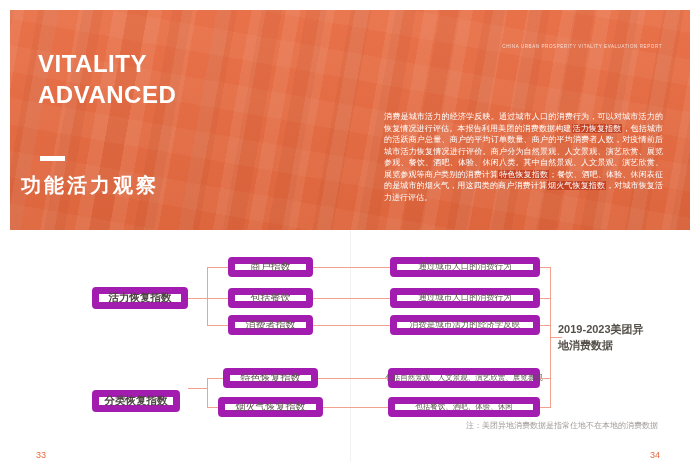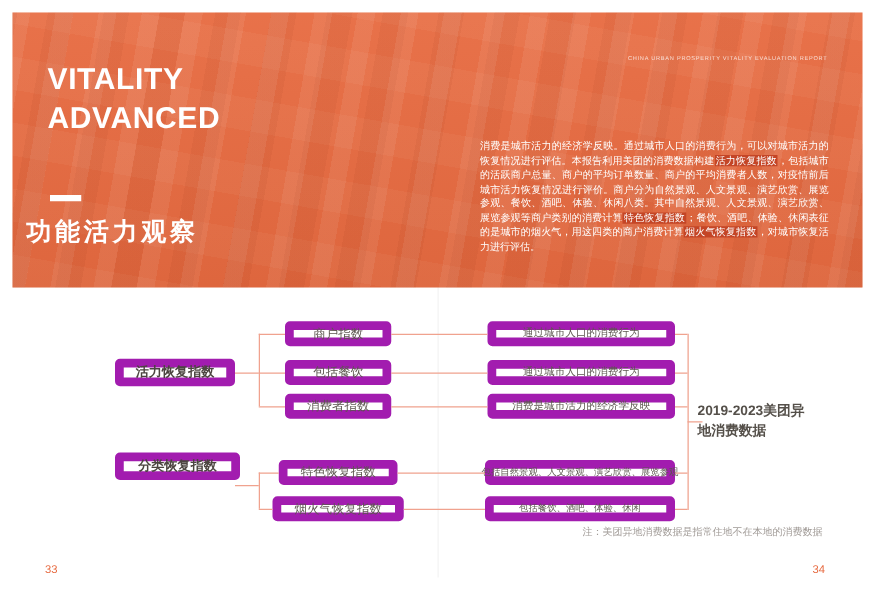--- a/index.html
+++ b/index.html
@@ -65,21 +65,21 @@
     <div class="badge">
       <div class="sub">CHINA URBAN PROSPERITY VITALITY EVALUATION REPORT</div>
     </div>
 
     <div class="intro"><span>消费是城市活力的经济学反映。通过城市人口的消费行为，可以对城市活力的恢复情况进行评估。本报告利用美团的消费数据构建</span><span class="hl">活力恢复指数</span><span>，包括城市的活跃商户总量、商户的平均订单数量、商户的平均消费者人数，对疫情前后城市活力恢复情况进行评价。商户分为自然景观、人文景观、演艺欣赏、展览参观、餐饮、酒吧、体验、休闲八类。其中自然景观、人文景观、演艺欣赏、展览参观等商户类别的消费计算</span><span class="hl">特色恢复指数</span><span>；餐饮、酒吧、体验、休闲表征的是城市的烟火气，用这四类的商户消费计算</span><span class="hl">烟火气恢复指数</span><span>，对城市恢复活力进行评估。</span></div>
   </div>
 
   <div class="gutter"></div>
 
   <div class="fbox l1" style="left:92px; top:287px; width:96px; height:22px;">活力恢复指数</div>
-  <div class="fbox l1" style="left:92px; top:362px; width:100px; height:22px;">分类恢复指数</div>
+  <div class="fbox l1" style="left:92px; top:390px; width:88px; height:22px;">分类恢复指数</div>
 
   <div class="fbox l2" style="left:228px; top:257px; width:85px; height:20px;">商户指数</div>
   <div class="fbox l2" style="left:228px; top:288px; width:85px; height:20px;">包括餐饮</div>
   <div class="fbox l2" style="left:228px; top:315px; width:85px; height:20px;">消费者指数</div>
 
   <div class="fbox l3" style="left:390px; top:257px; width:150px; height:20px;">通过城市人口的消费行为</div>
   <div class="fbox l3" style="left:390px; top:288px; width:150px; height:20px;">通过城市人口的消费行为</div>
   <div class="fbox l3" style="left:390px; top:315px; width:150px; height:20px;">消费是城市活力的经济学反映</div>
 
   <div class="fbox l2" style="left:223px; top:368px; width:95px; height:20px;">特色恢复指数</div>

